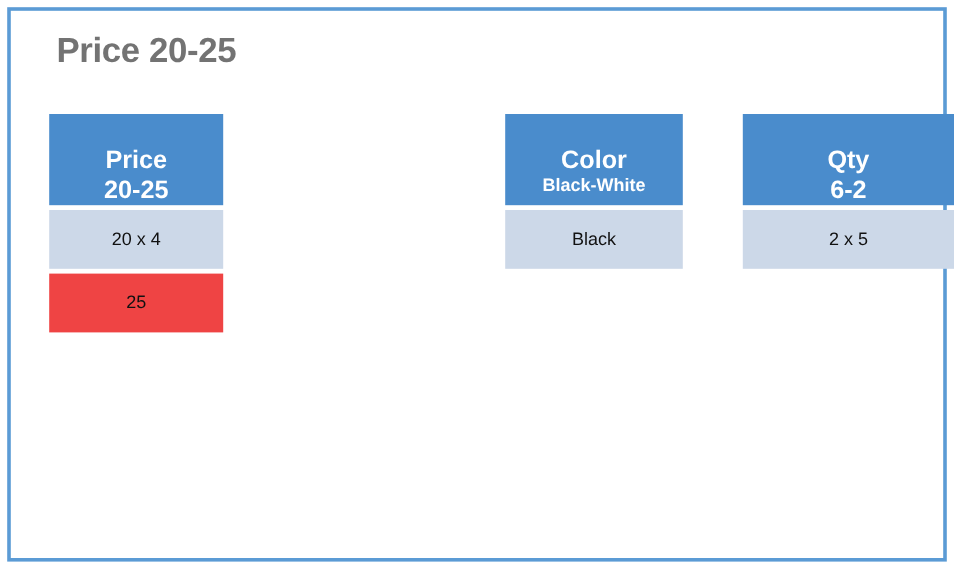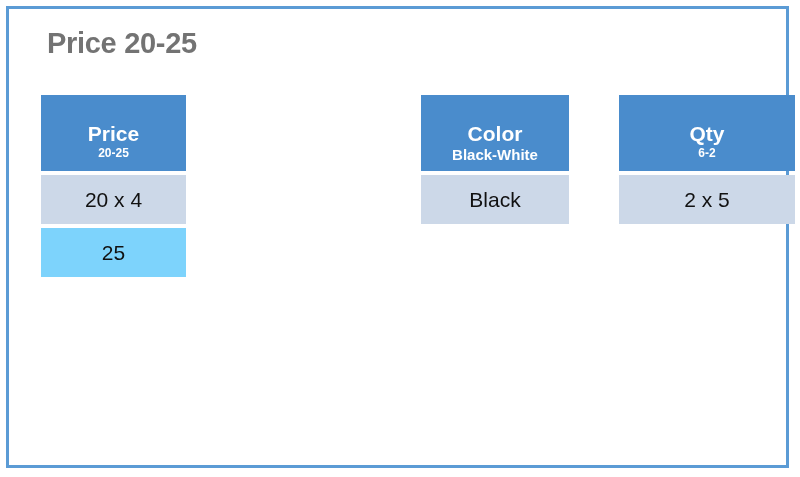--- a/index.html
+++ b/index.html
@@ -62,42 +62,42 @@
   .col-header .h-title {
     display: block;
     font-size: 21px;
     font-weight: bold;
     line-height: 1.2;
     white-space: nowrap;
     margin-top: 17px;
   }
   .col-header .h-sub {
     display: block;
-    font-size: 12px;
+    font-size: 21px;
     font-weight: bold;
     line-height: 1.25;
     white-space: nowrap;
   }
   .col-header.small-sub .h-sub {
     font-size: 15px;
   }
 
   .cell {
     box-sizing: border-box;
     height: 49px;
     line-height: 49px;
     margin-bottom: 4px;
     text-align: center;
-    font-size: 21px;
+    font-size: 15px;
     color: #111111;
     white-space: nowrap;
     overflow: hidden;
   }
   .cell.shade-dark  { background: #ccd8e8; }
-  .cell.shade-light { background: #7dd3fc; }
+  .cell.shade-light { background: #ef4444; }
 
   
   #col-price     { left: 32px;  width: 145px; }
   #col-productid { left: 221px; width: 148px; }
   #col-color     { left: 412px; width: 148px; }
   #col-qty       { left: 610px; width: 176px; }
 </style>
 </head>
 <body>
 

